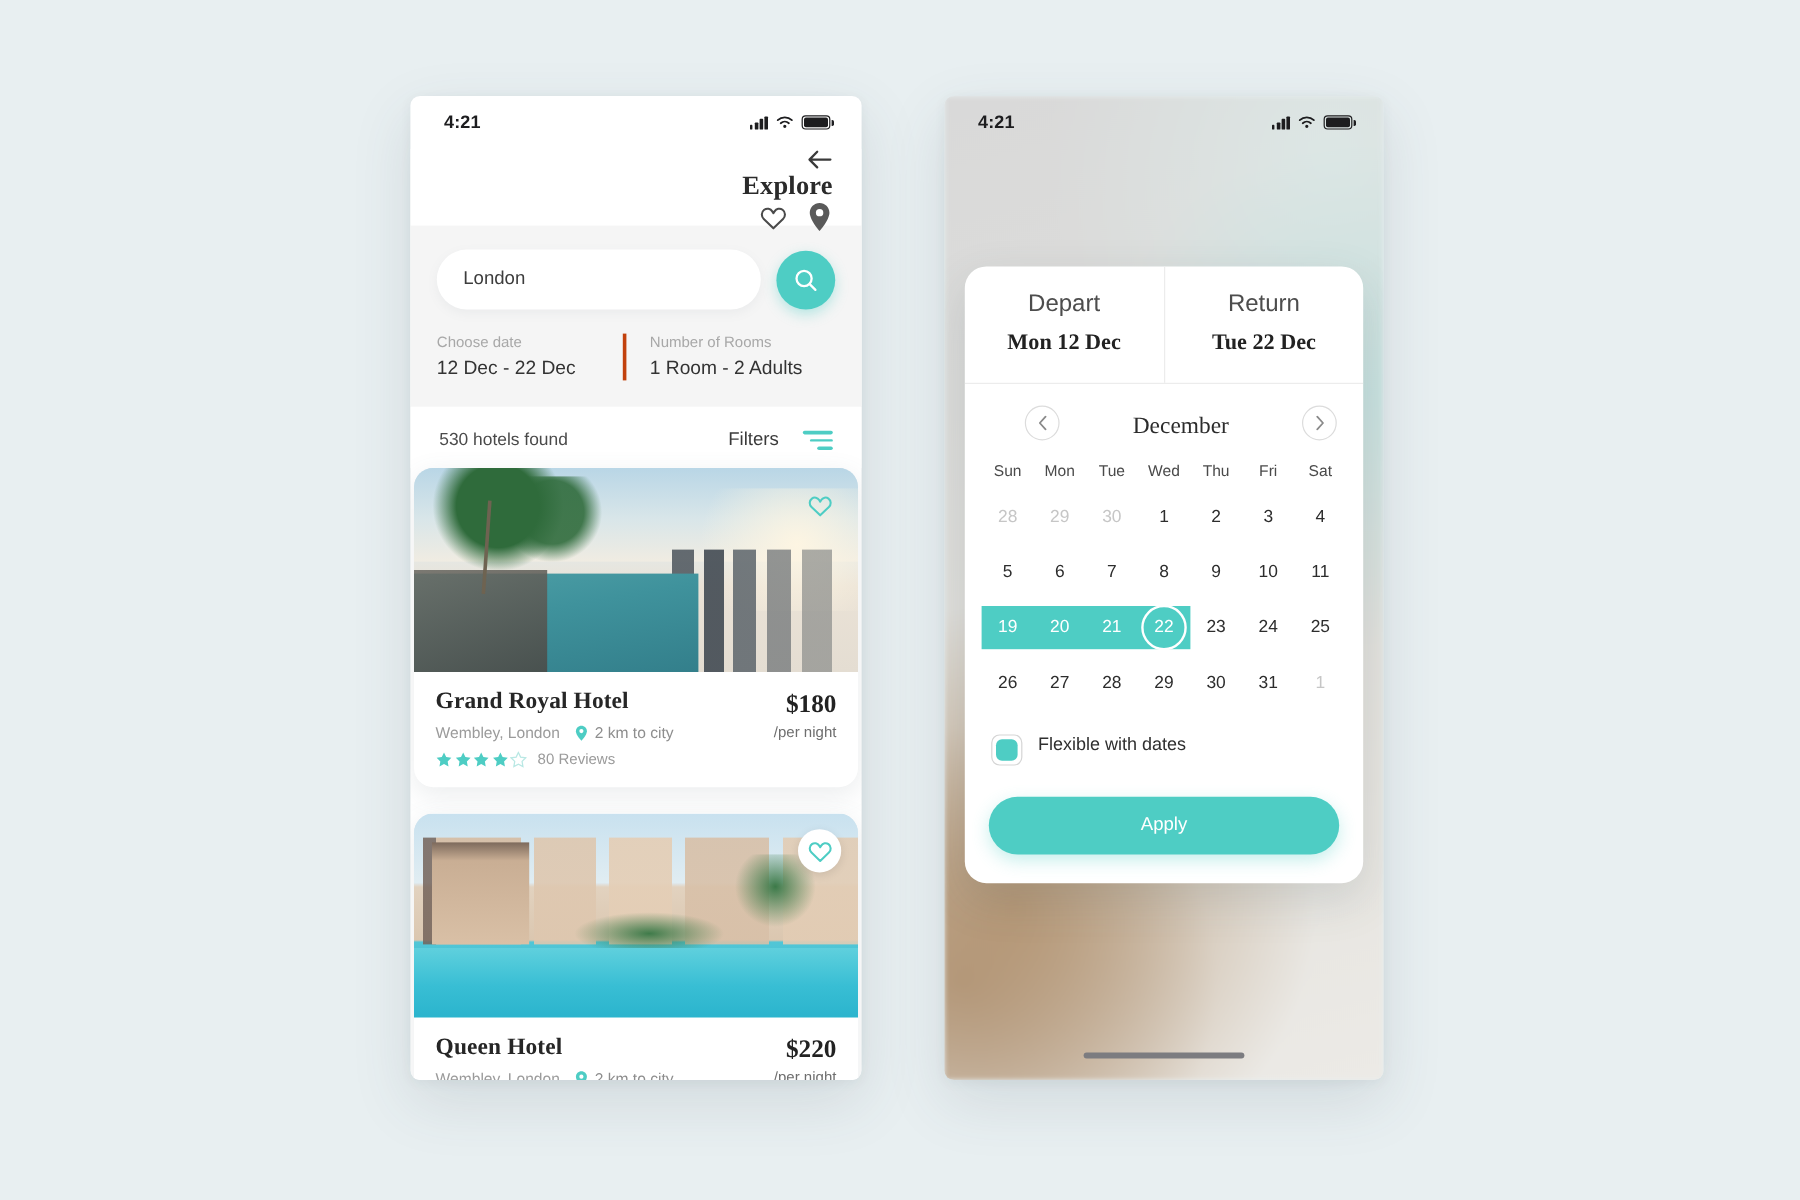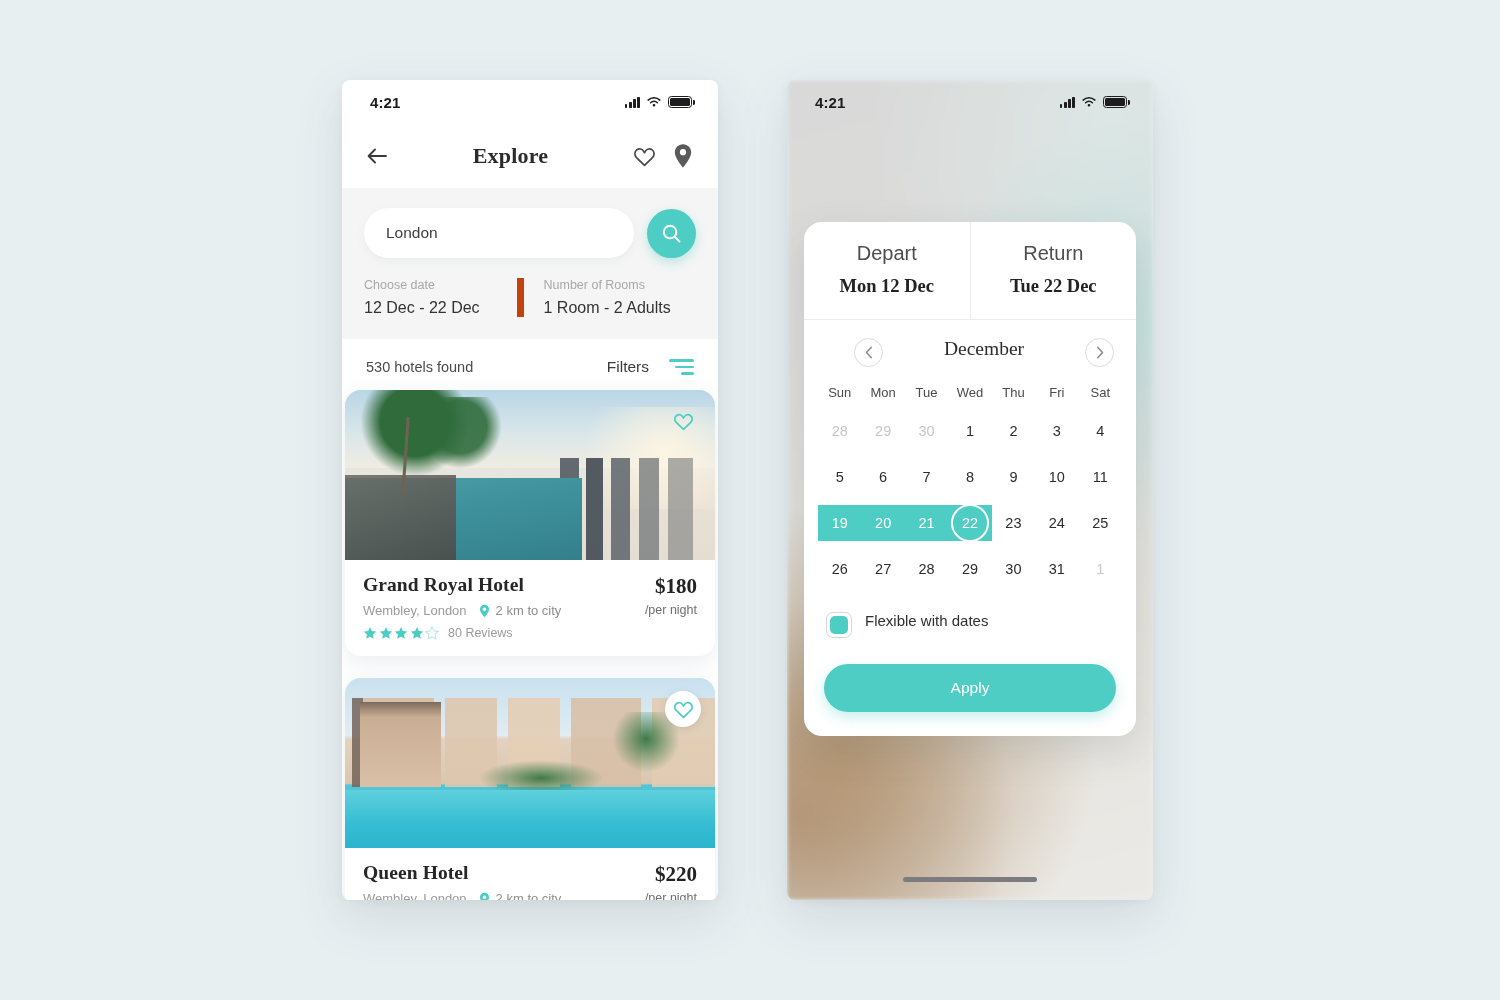--- a/index.html
+++ b/index.html
@@ -51,22 +51,22 @@
   .bars i:nth-child(1) { height: 4px; }
   .bars i:nth-child(2) { height: 6px; }
   .bars i:nth-child(3) { height: 8.5px; }
   .bars i:nth-child(4) { height: 11px; }
   .batt { width: 24px; height: 12px; border: 1.4px solid #1d1d1f; border-radius: 3.4px; position: relative; padding: 1.3px; }
   .batt::after { content:""; position:absolute; right:-3.6px; top:3.4px; width:2px; height:4.4px; background:#1d1d1f; border-radius:0 1.4px 1.4px 0; }
   .batt span { display:block; height:100%; width:100%; background:#1d1d1f; border-radius:1.6px; }
 
   
   .app-header {
-    height: 64px; display: flex; align-items: center;
-    padding: 0 24px; background: #fff;
+    height: 64px; display: flex; align-items: flex-end;
+    padding: 0 24px; background: #fff; flex-direction: column;
   }
   .hdr-title {
     flex: 1; text-align: center; font-family: "Liberation Serif", serif;
     font-size: 22px; font-weight: 700; color: #2b2b2b; letter-spacing: .2px;
   }
   .hdr-actions { display: flex; align-items: center; gap: 16px; }
   .icon-btn { display: flex; align-items: center; justify-content: center; cursor: pointer; }
 
   
   .search-panel { background: #f5f5f5; padding: 20px 22px 22px; }
@@ -80,21 +80,21 @@
     border: 0; outline: 0; background: transparent; width: 100%;
     font-family: "Liberation Sans", sans-serif; font-size: 15.5px; color: #3d3d3d;
   }
   .search-btn {
     width: 49px; height: 49px; border-radius: 50%; background: #4ecdc4;
     display: flex; align-items: center; justify-content: center; border: 0; cursor: pointer;
     box-shadow: 0 4px 11px rgba(78,205,196,.38);
   }
   .meta-row { display: flex; margin-top: 20px; }
   .meta-col { flex: 1; padding-right: 14px; }
-  .meta-col + .meta-col { border-left: 7px solid #c2410c; padding-left: 20px; }
+  .meta-col + .meta-col { border-left: 3px solid #c2410c; padding-left: 20px; }
   .meta-label { font-size: 12.5px; color: #a8a8a8; margin-bottom: 7px; }
   .meta-value { font-size: 16px; color: #333; }
 
   
   .results-bar {
     display: flex; align-items: center; justify-content: space-between;
     padding: 19px 24px 14px; background: #fff;
   }
   .results-count { font-size: 14.5px; color: #4a4a4a; }
   .filters-group { display: flex; align-items: center; gap: 20px; cursor: pointer; text-align: right; }
@@ -187,21 +187,21 @@
     background: #fff; border-radius: 18px;
     box-shadow: 0 14px 38px rgba(70,85,95,.16);
     overflow: hidden;
   }
   .trip-tabs { display: flex; border-bottom: 1px solid #ececec; }
   .trip-tab { flex: 1; padding: 20px 0 22px; text-align: center; cursor: pointer; }
   .trip-tab + .trip-tab { border-left: 1px solid #ececec; }
   .trip-kind { font-size: 20px; color: #4d4d4d; margin-bottom: 11px; }
   .trip-date { font-family: "Liberation Serif", serif; font-size: 18.5px; font-weight: 700; color: #222; }
 
-  .cal-head { display: flex; align-items: flex-start; justify-content: space-between; padding: 18px 22px 6px; margin-left: 28px; }
+  .cal-head { display: flex; align-items: flex-end; justify-content: space-between; padding: 18px 22px 6px; margin-left: 28px; }
   .nav-circle {
     width: 29px; height: 29px; border-radius: 50%; border: 1.3px solid #dcdcdc;
     display: flex; align-items: center; justify-content: center; cursor: pointer; background:#fff;
   }
   .cal-month { font-family: "Liberation Serif", serif; font-size: 19.5px; color: #2c2c2c; }
 
   .dow-row, .week-row { display: grid; grid-template-columns: repeat(7, 1fr); }
   .dow-row { padding: 12px 14px 4px; }
   .dow { text-align: center; font-size: 13px; color: #4a4a4a; }
 

